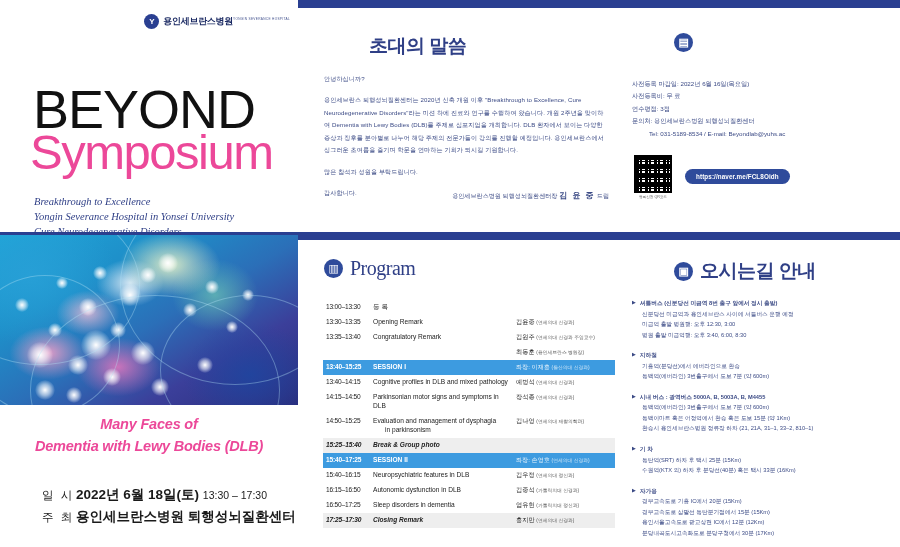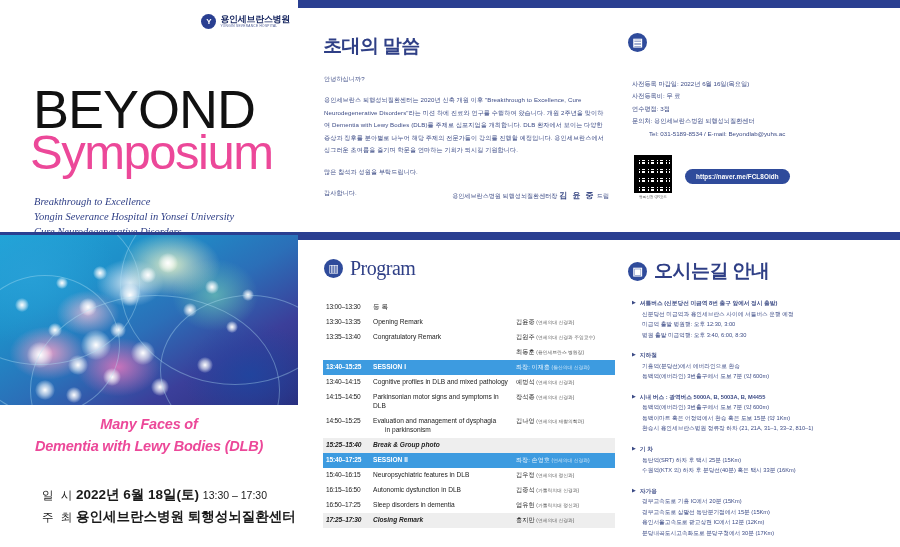--- a/index.html
+++ b/index.html
@@ -31,21 +31,21 @@
   .hospital-logo {
     position:absolute; right:8px; top:14px;
     display:flex; align-items:center; gap:4px;
   }
   .logo-mark {
     width:15px; height:15px; border-radius:50%;
     background:#2a3f91; color:#fff;
     display:flex; align-items:center; justify-content:center;
     font-size:8px; font-weight:bold; line-height:1;
   }
-  .logo-text { display:flex; flex-direction:column; line-height:1; }
+  .logo-text { display:flex; line-height:1; }
   .logo-ko { font-size:9px; font-weight:bold; color:#1b2a63; letter-spacing:-0.3px; }
   .logo-en { font-size:3.2px; color:#44538f; letter-spacing:0.3px; margin-top:1px; }
 
   .title-2022 {
     position:absolute; left:33px; top:33px;
     font-family:"Liberation Serif","DejaVu Serif",serif;
     font-size:52px; color:#111; letter-spacing:0px; line-height:1;
   }
   .title-beyond {
     position:absolute; left:33px; top:82px;
@@ -105,21 +105,21 @@
   .ei-val .sm { font-size:10.5px; font-weight:500; }
 
   
   .mid-col { position:absolute; left:310px; top:0; width:305px; height:547px; }
 
   .sec-head {
     display:flex; align-items:center; gap:7px;
     font-family:"Liberation Serif","DejaVu Serif",serif;
     font-size:20px; color:#2f3f86; letter-spacing:-0.5px;
   }
-  .sec-head.ko { font-family:Liberation Serif, serif; font-weight:bold; font-size:19px; }
+  .sec-head.ko { font-family:Liberation Sans, sans-serif; font-weight:bold; font-size:19px;margin-left:46px; }
   .sec-icon {
     width:19px; height:19px; border-radius:50%; background:#2f4b9b;
     display:flex; align-items:center; justify-content:center; flex:none;
     color:#fff; font-size:11px; line-height:1;
   }
 
   .invite-head { position:absolute; left:13px; top:33px; }
   .invite-body {
     position:absolute; left:14px; top:73px; width:280px;
     font-size:6.1px; color:#3b4a85; line-height:2.05; letter-spacing:0.1px;

